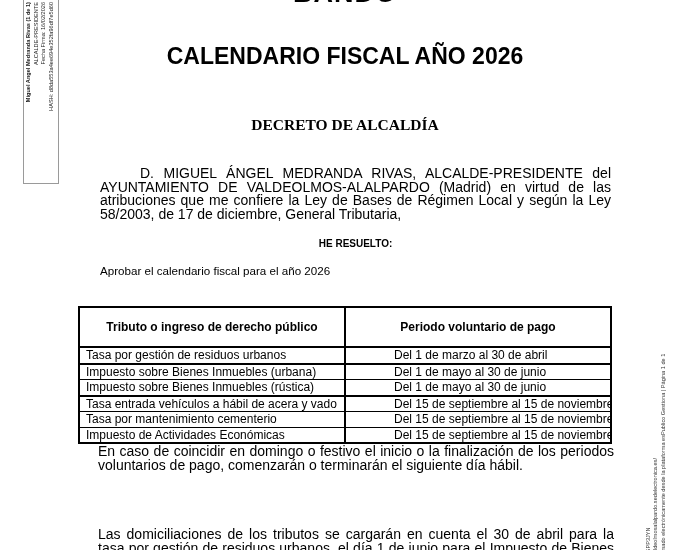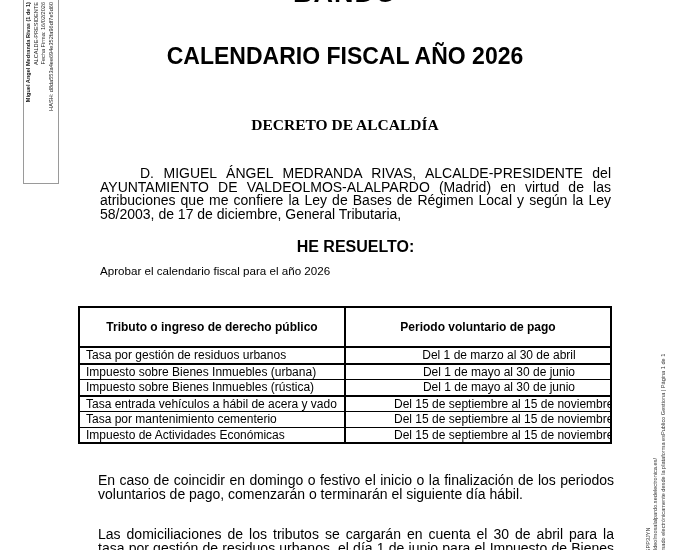--- a/index.html
+++ b/index.html
@@ -28,27 +28,27 @@
   }
 
   
   .para{
     position:absolute;left:100px;width:511px;
     font-size:14px;line-height:13.6px;text-align:justify;
   }
   .para-intro{top:167px;text-indent:40px;}
   .resolve-heading{
     position:absolute;top:238px;left:100px;width:511px;
-    text-align:center;font-size:16px;font-weight:bold;
+    text-align:center;font-size:10px;font-weight:bold;
   }
   .approval-line{
     position:absolute;top:264px;left:100px;width:511px;
     font-size:11.6px;
   }
-  .para-holiday{top:474px;left:98px;width:516px;}
+  .para-holiday{top:445px;left:98px;width:516px;}
   .para-debit{top:528px;left:98px;width:516px;}
 
   
   .fiscal-table{
     position:absolute;top:306px;left:78px;width:534px;
     border-collapse:collapse;table-layout:fixed;
   }
   .fiscal-table th,.fiscal-table td{
     border:1px solid #000;
     font-size:12px;
@@ -56,21 +56,21 @@
     overflow:hidden;white-space:nowrap;
   }
   .fiscal-table th{
     font-weight:bold;text-align:center;
     height:36px;vertical-align:middle;
     border-width:2px;
     border-radius:19px;
   }
   .fiscal-table td{height:12px;line-height:12.5px;margin-left:48px;}
   .fiscal-table td.col-tax{text-align:left;}
-  .fiscal-table td.col-period{text-align:center;padding-left:48px;}
+  .fiscal-table td.col-period{padding-left:48px;}
   .fiscal-table{border:2px solid #000;}
   .fiscal-table tr.group-end td{border-bottom-width:2px;}
   .fiscal-table td{border-left-width:2px;border-right-width:2px;}
 
   
   .sig-box{
     position:absolute;left:23px;top:-12px;width:34px;height:194px;
     border:1px solid #9a9a9a;background:#fff;
   }
   .sig-inner{

